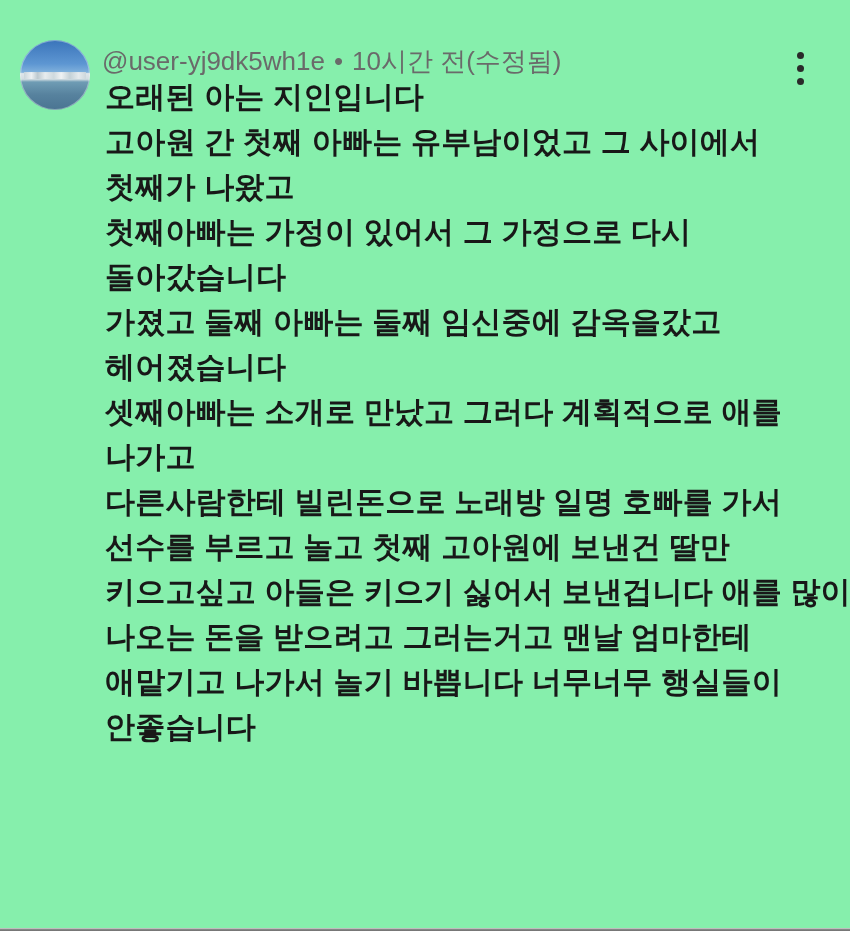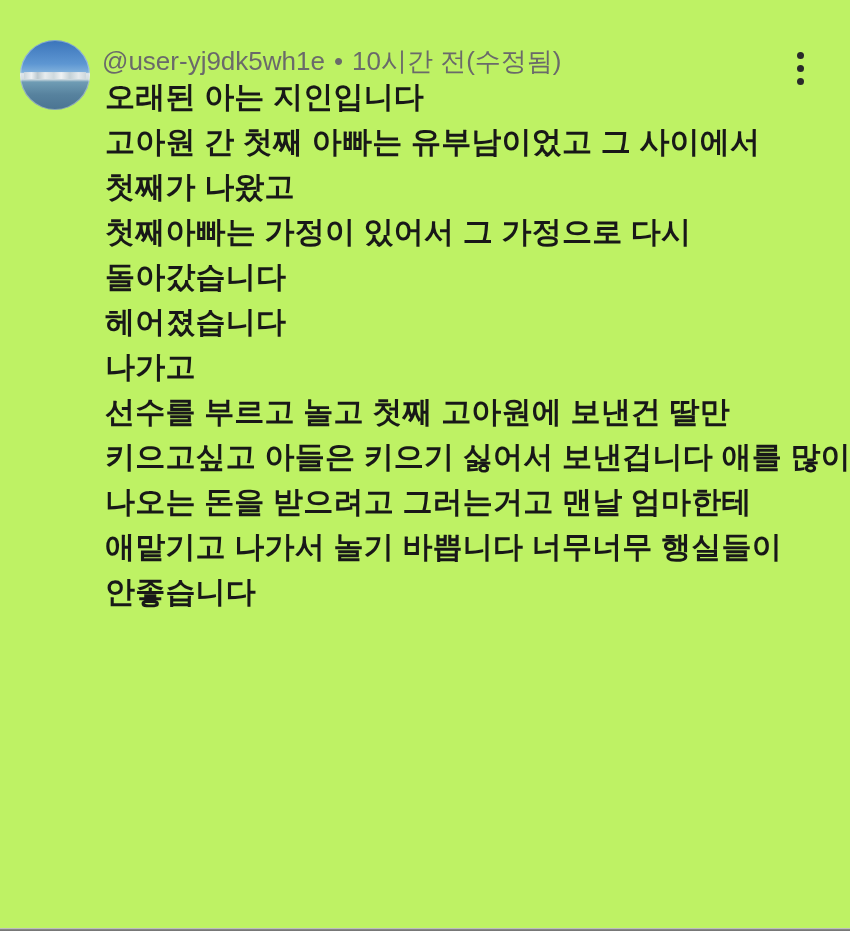--- a/index.html
+++ b/index.html
@@ -5,21 +5,21 @@
   html, body {
     margin: 0;
     padding: 0;
     background: #ffffff;
     font-family: "Liberation Sans", "DejaVu Sans", sans-serif;
   }
   .screen {
     position: relative;
     width: 850px;
     height: 931px;
-    background: #bef264;
+    background: #86efac;
     overflow: hidden;
   }
   .avatar {
     position: absolute;
     left: 20px;
     top: 40px;
     width: 70px;
     height: 70px;
     border-radius: 50%;
     overflow: hidden;
@@ -130,22 +130,25 @@
       <span class="dot"></span>
     </span>
   </button>
 
   <div class="comment-body">
     <div class="comment-line">오래된 아는 지인입니다</div>
     <div class="comment-line">고아원 간 첫째 아빠는 유부남이었고 그 사이에서</div>
     <div class="comment-line">첫째가 나왔고</div>
     <div class="comment-line">첫째아빠는 가정이 있어서 그 가정으로 다시</div>
     <div class="comment-line">돌아갔습니다</div>
+    <div class="comment-line">가졌고 둘째 아빠는 둘째 임신중에 감옥을갔고</div>
     <div class="comment-line">헤어졌습니다</div>
+    <div class="comment-line">셋째아빠는 소개로 만났고 그러다 계획적으로 애를</div>
     <div class="comment-line">나가고</div>
+    <div class="comment-line">다른사람한테 빌린돈으로 노래방 일명 호빠를 가서</div>
     <div class="comment-line">선수를 부르고 놀고 첫째 고아원에 보낸건 딸만</div>
     <div class="comment-line">키으고싶고 아들은 키으기 싫어서 보낸겁니다 애를 많이</div>
     <div class="comment-line">나오는 돈을 받으려고 그러는거고 맨날 엄마한테</div>
     <div class="comment-line">애맡기고 나가서 놀기 바쁩니다 너무너무 행실들이</div>
     <div class="comment-line">안좋습니다</div>
   </div>
 
   <div class="bottom-divider"></div>
 
 </div>

